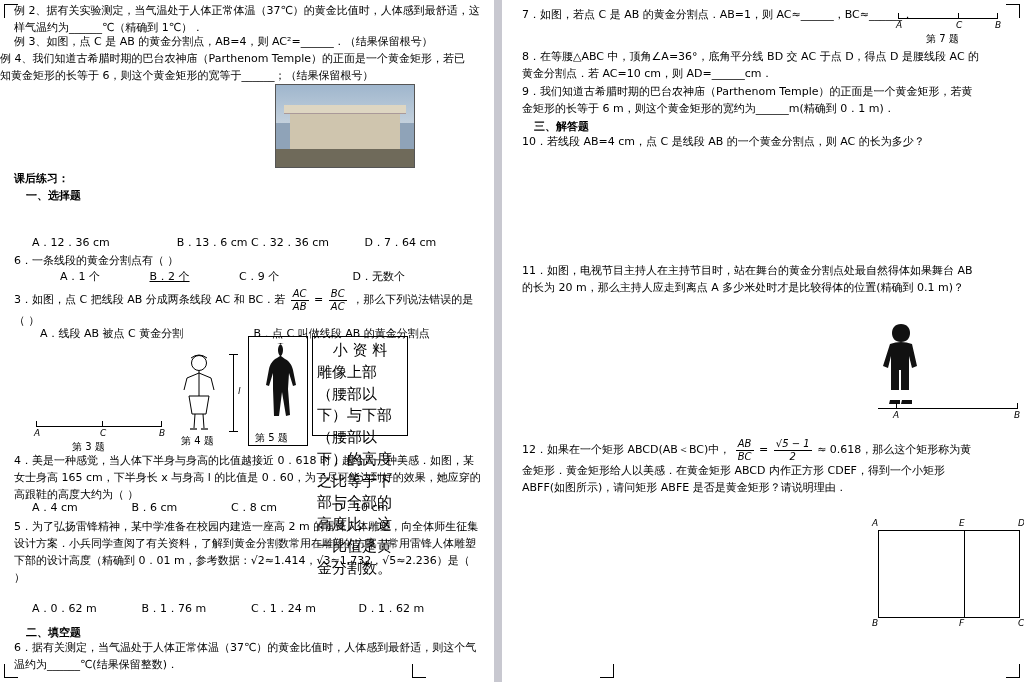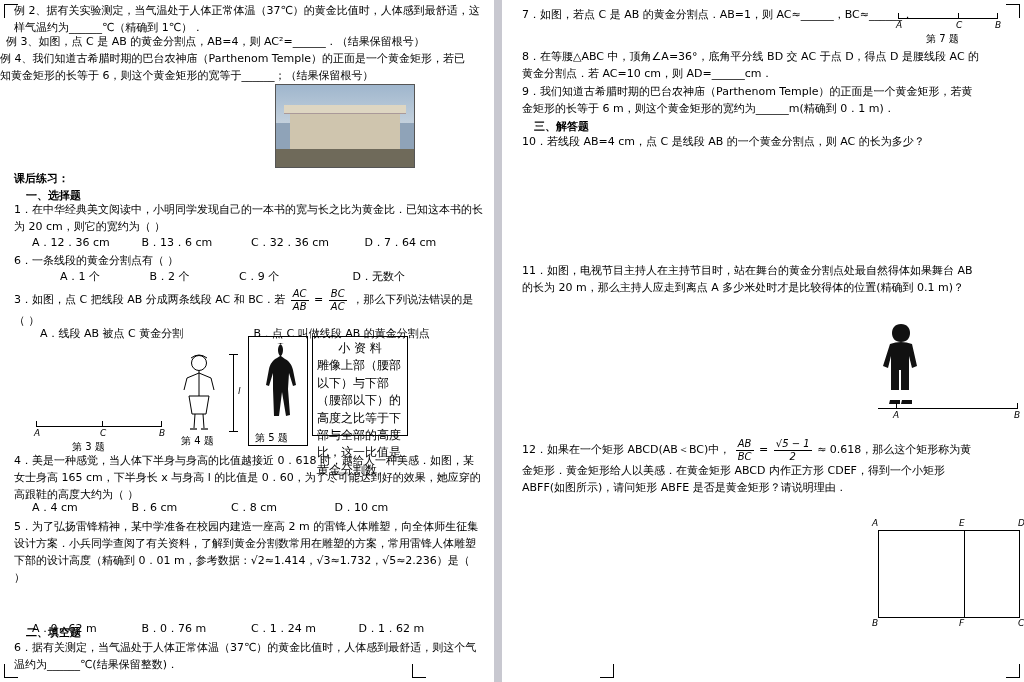--- a/index.html
+++ b/index.html
@@ -43,21 +43,21 @@
   .photo .roof{position:absolute;left:6%;right:6%;top:24%;height:10%;background:#ded6c2;border-bottom:1px solid #a99;}
   .photo .col{position:absolute;bottom:22%;width:5px;background:#e6ddc8;border-left:1px solid #b5ab93;border-right:1px solid #b5ab93;}
 
   
   .fig{position:absolute;}
   .axisline{position:absolute;background:#000;height:1px;}
   .tick{position:absolute;background:#000;width:1px;height:6px;}
   .lbl{position:absolute;font-size:9px;font-style:italic;}
   .cap{position:absolute;font-size:10px;}
 
-  .databox{position:absolute;border:1px solid #000;padding:3px 4px;font-size:12px;line-height:1.45;}
+  .databox{position:absolute;border:1px solid #000;padding:3px 4px;font-size:15px;line-height:1.45;}
   .rectfig{position:absolute;border:1px solid #000;}
   .vline{position:absolute;background:#000;width:1px;}
   .hline{position:absolute;background:#000;height:1px;}
   .person svg{display:block;}
 </style>
 </head>
 <body>
 
 <div class="page">
 
@@ -85,21 +85,21 @@
       <i class="h"></i>
       <i class="v"></i>
     </div>
 
   <div class="divider"></div>
 
   <div class="col-left">
 
     <div class="block" style="left:14px;top:2px;width:470px;">例 2、据有关实验测定，当气温处于人体正常体温（37℃）的黄金比值时，人体感到最舒适，这样气温约为______℃（精确到 1℃）．</div>
 
-    <div class="block" style="left:6px;top:33px;width:470px;">例 3、如图，点 C 是 AB 的黄金分割点，AB=4，则 AC²=______．（结果保留根号）</div>
+    <div class="block" style="left:14px;top:33px;width:470px;">例 3、如图，点 C 是 AB 的黄金分割点，AB=4，则 AC²=______．（结果保留根号）</div>
 
     <div class="block" style="left:0;top:50px;width:470px;">例 4、我们知道古希腊时期的巴台农神庙（Parthenom Temple）的正面是一个黄金矩形，若已知黄金矩形的长等于 6，则这个黄金矩形的宽等于______；（结果保留根号）</div>
 
     <div class="photo" style="left:275px;top:84px;width:138px;height:82px;">
       <div class="sky"></div>
       <div class="ground"></div>
       <div class="temple"></div>
       <div class="roof"></div>
       <div class="col" style="left:16%;"></div>
       <div class="col" style="left:25%;"></div>
@@ -108,34 +108,33 @@
       <div class="col" style="left:52%;"></div>
       <div class="col" style="left:61%;"></div>
       <div class="col" style="left:70%;"></div>
       <div class="col" style="left:79%;"></div>
     </div>
 
     <div class="block b" style="left:14px;top:170px;">课后练习：</div>
 
     <div class="block b" style="left:26px;top:187px;">一、选择题</div>
 
-    <div class="block" style="left:14px;top:201px;width:470px;">1．在中华经典美文阅读中，小明同学发现自己的一本书的宽与长之比为黄金比．已知这本书的长为 20 cm，则它的宽约为（    ）</div>
 
     <div class="block" style="left:32px;top:234px;width:460px;">
       <span class="ln" style="display:inline-block;width:106px;">A．12．36 cm</span>
-      <span class="ln" style="display:inline-block;width:106px;">B．13．6 cm</span>
+      <span class="ln" style="display:inline-block;width:106px;text-align:right;">B．13．6 cm</span>
       <span class="ln" style="display:inline-block;width:110px;">C．32．36 cm</span>
       <span class="ln" style="display:inline-block;">D．7．64 cm</span>
     </div>
 
     <div class="block" style="left:14px;top:252px;width:470px;">6．一条线段的黄金分割点有（    ）</div>
 
     <div class="block" style="left:32px;top:268px;width:460px;">
       <span class="ln" style="display:inline-block;width:86px;margin-left:28px;">A．1 个</span>
-      <span class="ln" style="display:inline-block;width:86px;">B．2 个</span>
+      <span class="ln" style="display:inline-block;width:86px;text-decoration:underline;">B．2 个</span>
       <span class="ln" style="display:inline-block;width:110px;">C．9 个</span>
       <span class="ln" style="display:inline-block;">D．无数个</span>
     </div>
 
     <div class="block" style="left:14px;top:288px;width:470px;">
       <span>3．如图，点 C 把线段 AB 分成两条线段 AC 和 BC．若</span>
       <span class="frac">
         <span class="num">AC</span>
         <span class="den">AB</span>
       </span>
@@ -206,22 +205,22 @@
       <span class="ln" style="display:inline-block;width:96px;">A．4 cm</span>
       <span class="ln" style="display:inline-block;width:96px;">B．6 cm</span>
       <span class="ln" style="display:inline-block;width:100px;">C．8 cm</span>
       <span class="ln" style="display:inline-block;">D．10 cm</span>
     </div>
 
     <div class="block" style="left:14px;top:518px;width:470px;">5．为了弘扬雷锋精神，某中学准备在校园内建造一座高 2 m 的雷锋人体雕塑，向全体师生征集设计方案．小兵同学查阅了有关资料，了解到黄金分割数常用在雕塑的方案，常用雷锋人体雕塑下部的设计高度（精确到 0．01 m，参考数据：√2≈1.414，√3≈1.732，√5≈2.236）是（    ）</div>
 
     <div class="block" style="left:32px;top:600px;width:460px;">
       <span class="ln" style="display:inline-block;width:106px;">A．0．62 m</span>
-      <span class="ln" style="display:inline-block;width:106px;">B．0．76 m</span>
-      <span class="ln" style="display:inline-block;width:104px;margin-top:20px;">C．1．24 m</span>
+      <span class="ln" style="display:inline-block;width:106px;">B．1．76 m</span>
+      <span class="ln" style="display:inline-block;width:104px;">C．1．24 m</span>
       <span class="ln" style="display:inline-block;">D．1．62 m</span>
     </div>
 
     <div class="block b" style="left:26px;top:624px;">二、填空题</div>
 
     <div class="block" style="left:14px;top:639px;width:470px;">6．据有关测定，当气温处于人体正常体温（37℃）的黄金比值时，人体感到最舒适，则这个气温约为______℃(结果保留整数)．</div>
 
   </div>
 
   <div class="col-right">

